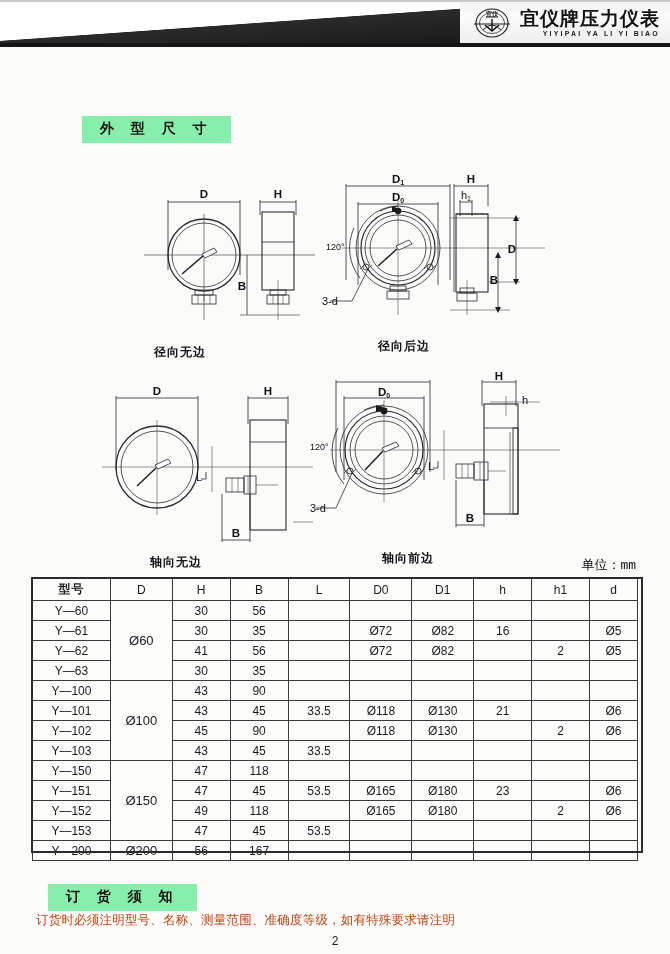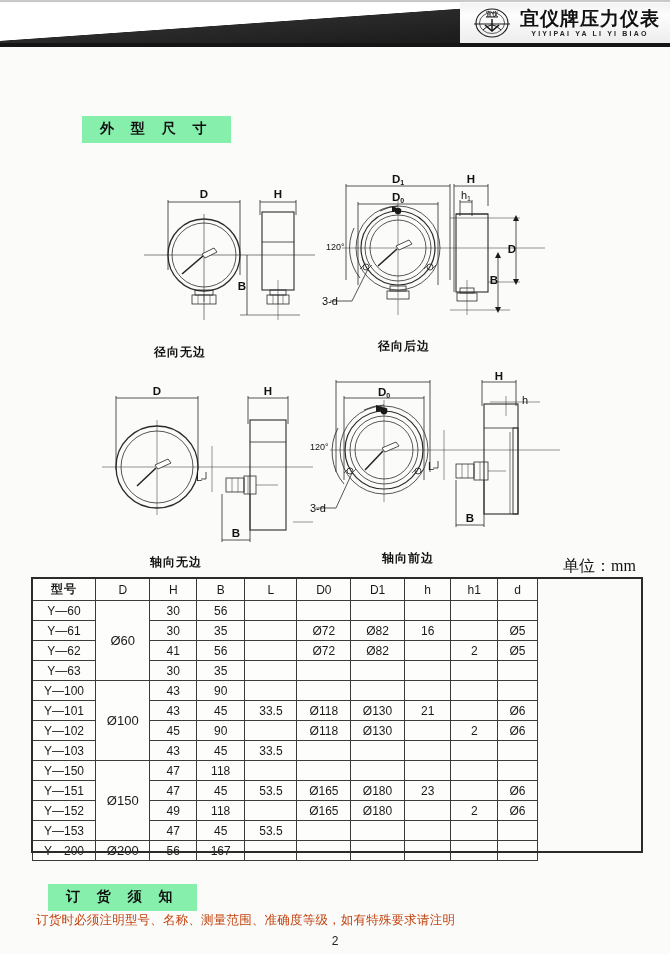--- a/index.html
+++ b/index.html
@@ -58,21 +58,21 @@
     z-index: 5;
   }
   .logo-mark {
     position: relative;
     width: 44px; height: 34px;
   }
   .logo-mark svg { display:block; }
   .logo-text-wrap {
     display: flex;
     flex-direction: column;
-    align-items: center;
+    align-items: flex-end;
     line-height: 1;
   }
   .logo-cn {
     font-family: "DejaVu Sans", sans-serif;
     font-weight: bold;
     font-size: 19px;
     letter-spacing: 1px;
     color: #111;
     white-space: nowrap;
   }
@@ -117,31 +117,31 @@
     color: #111;
     letter-spacing: 1px;
     white-space: nowrap;
   }
 
   
   .unit-note {
     position: absolute;
     right: 34px;
     top: 556px;
-    font-family: Liberation Serif, serif;
-    font-size: 16px;
+    font-family: Liberation Mono, monospace;
+    font-size: 13px;
     color: #111;
   }
 
   
   .spec-table {
     position: absolute;
     left: 32px;
     top: 578px;
-    width: 506px;
+    width: 606px;
     border-collapse: collapse;
     background: #fdfdfc;
   }
   .spec-table td, .spec-table th {
     border: 1px solid #3a3a3a;
     height: 19px;
     text-align: center;
     vertical-align: middle;
     font-family: "Liberation Sans", sans-serif;
     font-size: 12px;

